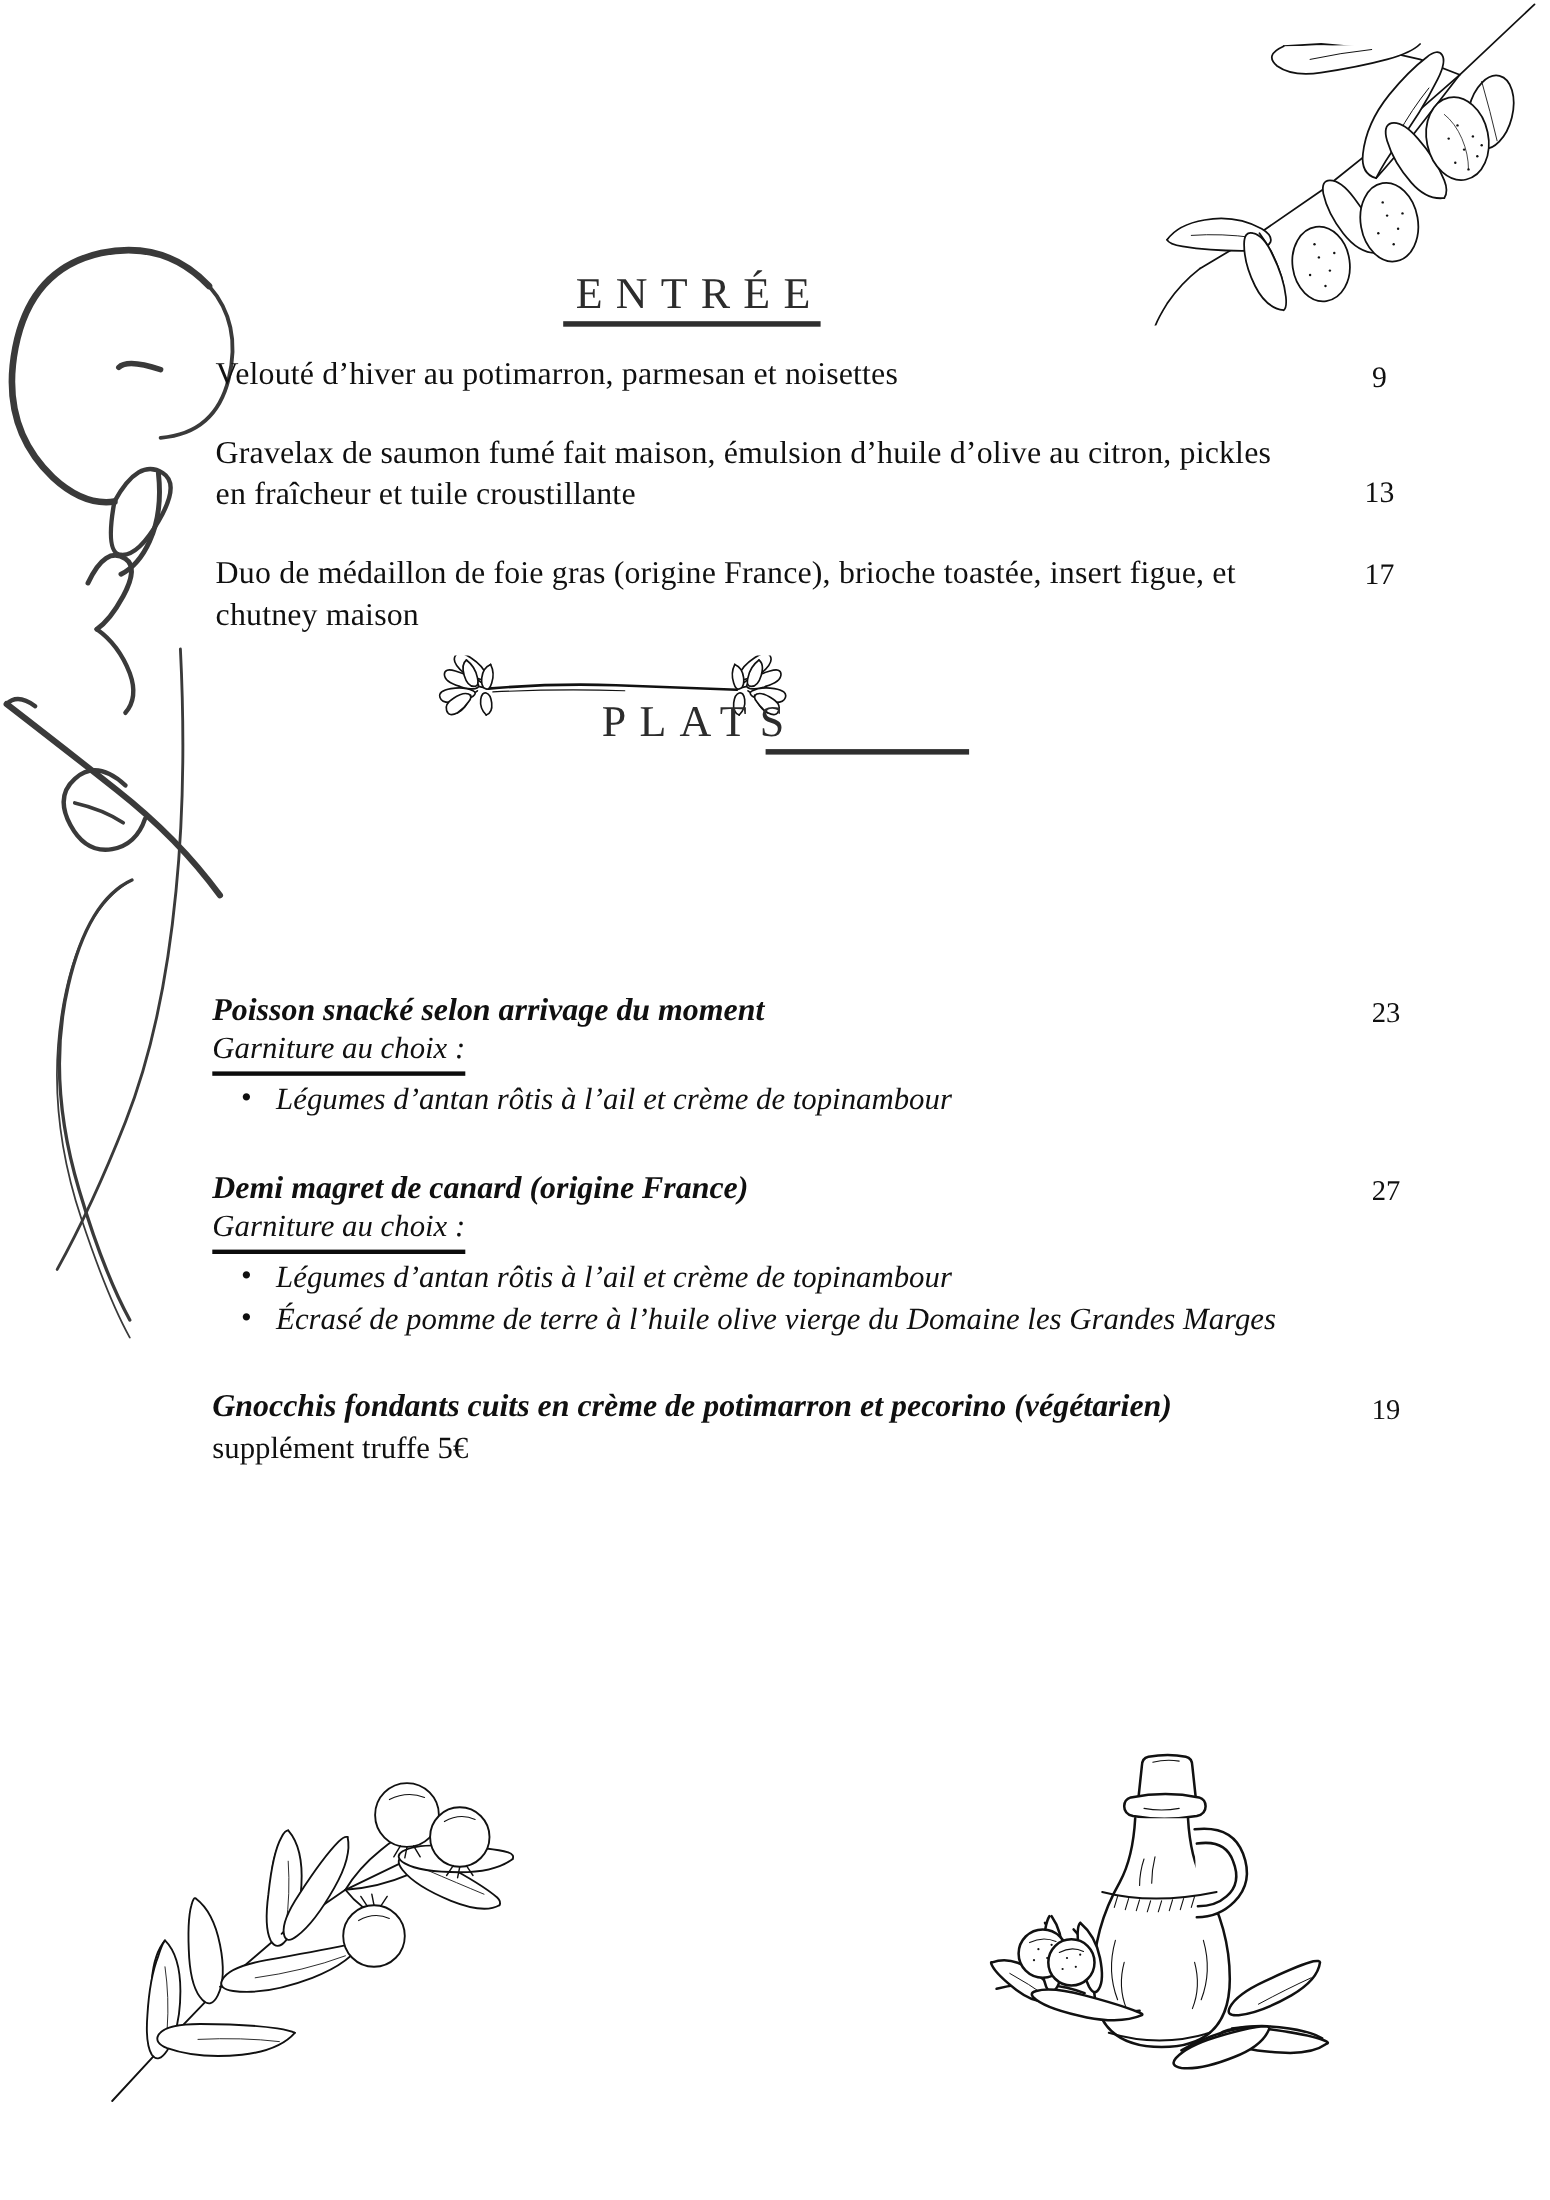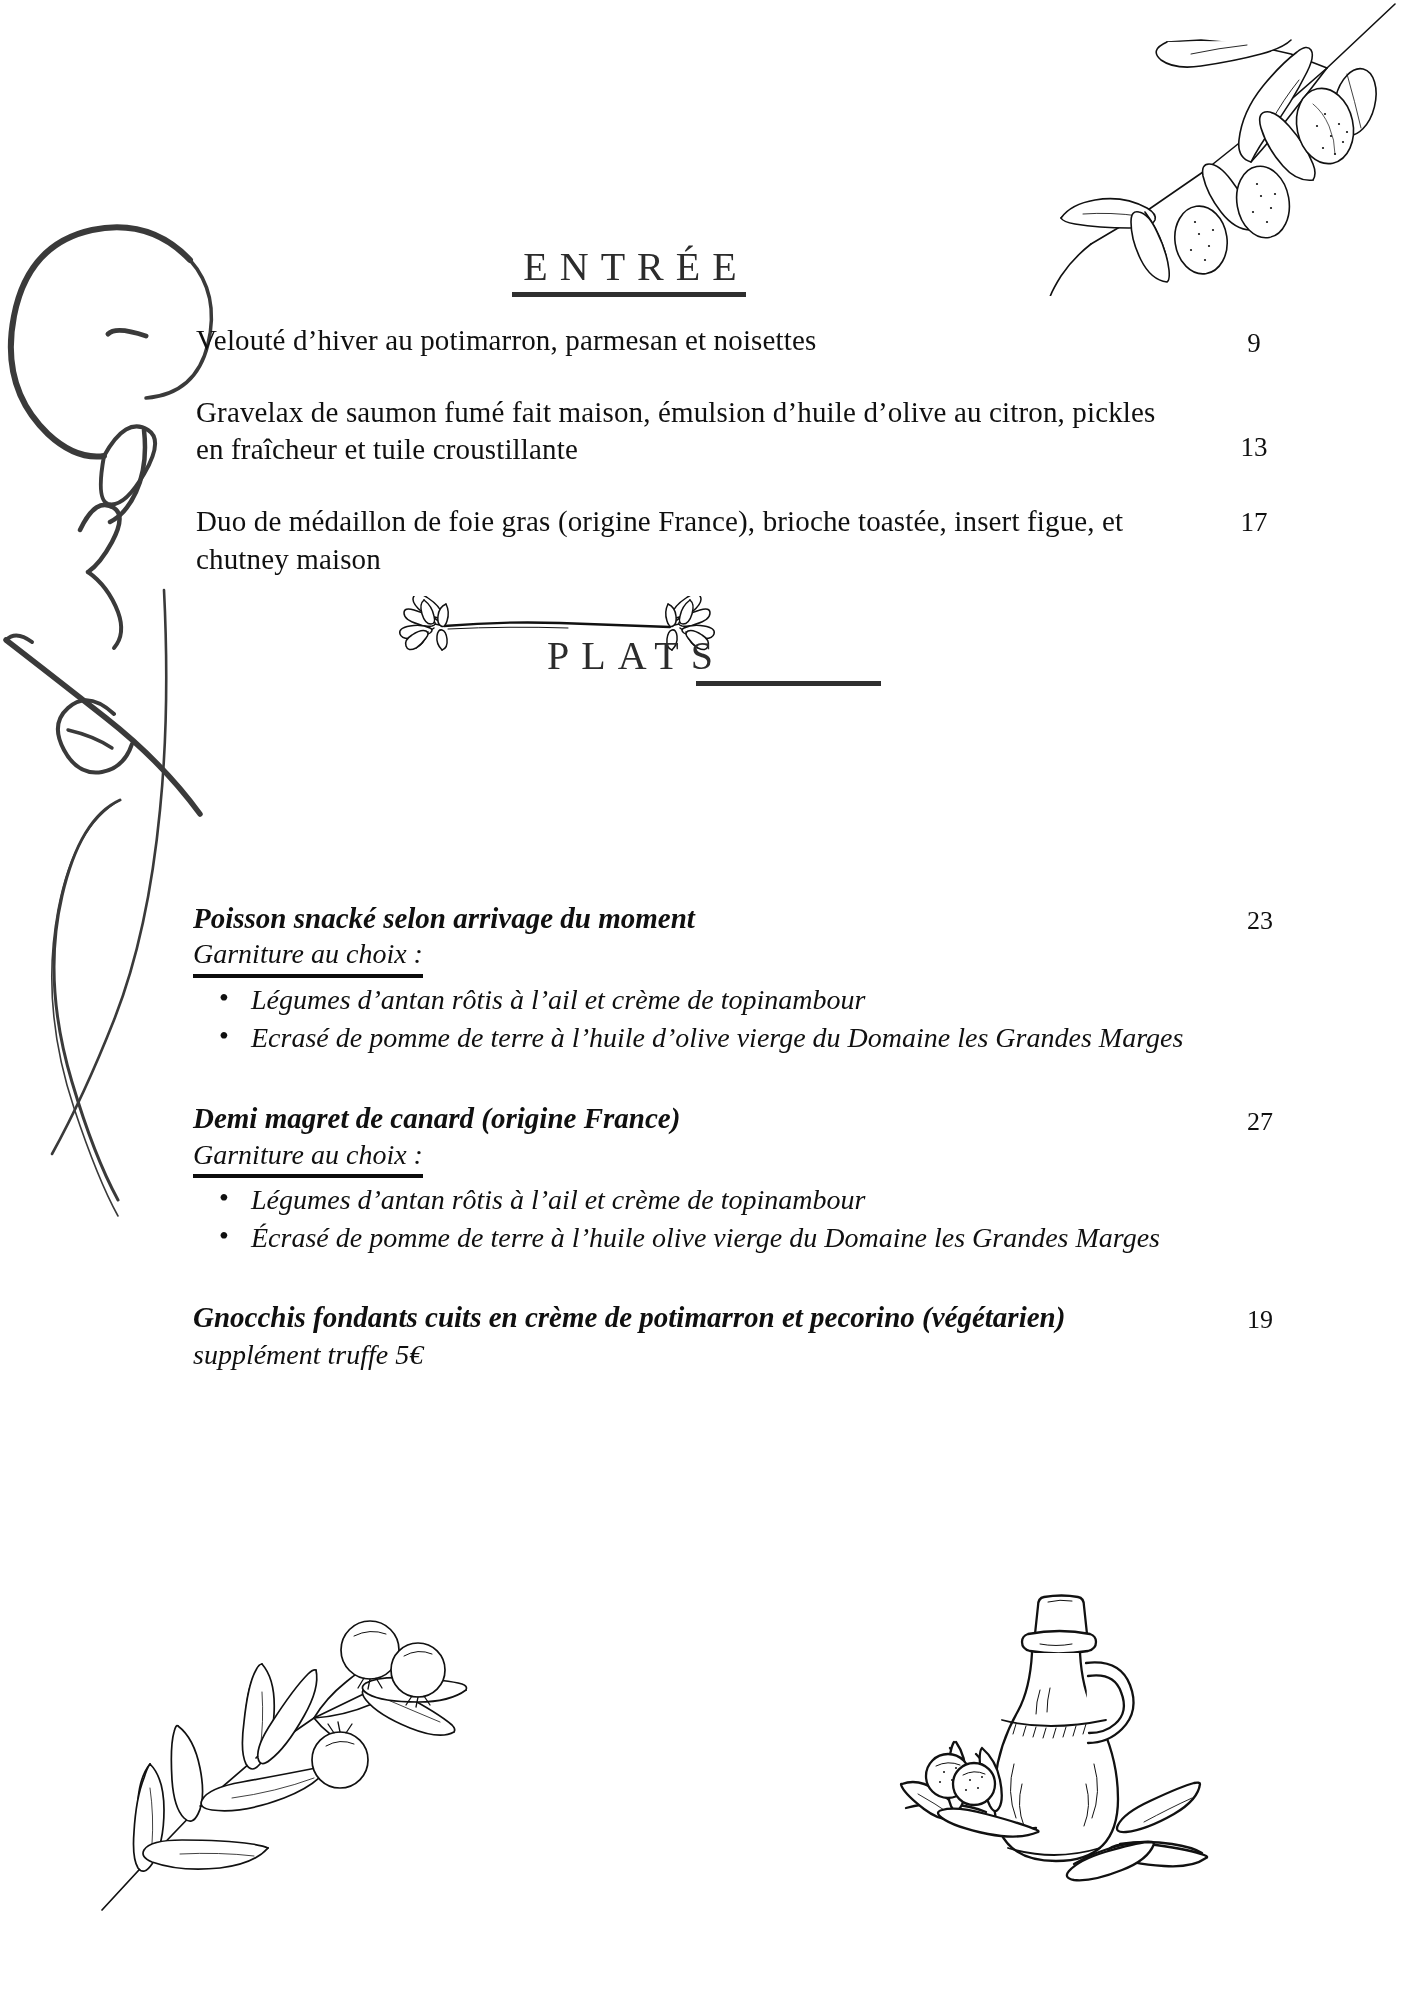--- a/index.html
+++ b/index.html
@@ -128,21 +128,20 @@
   }
   ul.garn-items li::before {
     content: "\2022";
     position: absolute;
     left: 6px; top: -2px;
     font-size: 28px;
     font-style: normal;
   }
   .supplement {
     font-size: 28px;
-    font-style: italic;
     line-height: 1.3;
     margin-top: 2px;
   }
 </style>
 </head>
 <body>
 
 <svg class="art" id="olive-branch-top-right" viewBox="0 0 420 300" fill="none" stroke="#111" stroke-width="1.6" stroke-linecap="round" stroke-linejoin="round">
   <path d="M400 8 L332 72 L268 128 L208 176 L150 216 L96 248"></path>
   <path d="M332 72 L296 58 L252 48 L206 44 L172 46"></path>
@@ -389,21 +388,20 @@
 <div id="plats-list">
 
   <div class="plat">
     <div class="plat-head">
       <div class="plat-name">Poisson snacké selon arrivage du moment</div>
       <div class="plat-price">23</div>
     </div>
     <div><span class="garniture">Garniture au choix :</span></div>
     <ul class="garn-items">
       <li>Légumes d’antan rôtis à l’ail et crème de topinambour</li>
-      <li>Ecrasé de pomme de terre à l’huile d’olive vierge du Domaine les Grandes Marges</li>
     </ul>
   </div>
 
   <div class="plat" style="margin-top:44px;">
     <div class="plat-head">
       <div class="plat-name">Demi magret de canard (origine France)</div>
       <div class="plat-price">27</div>
     </div>
     <div><span class="garniture">Garniture au choix :</span></div>
     <ul class="garn-items">

